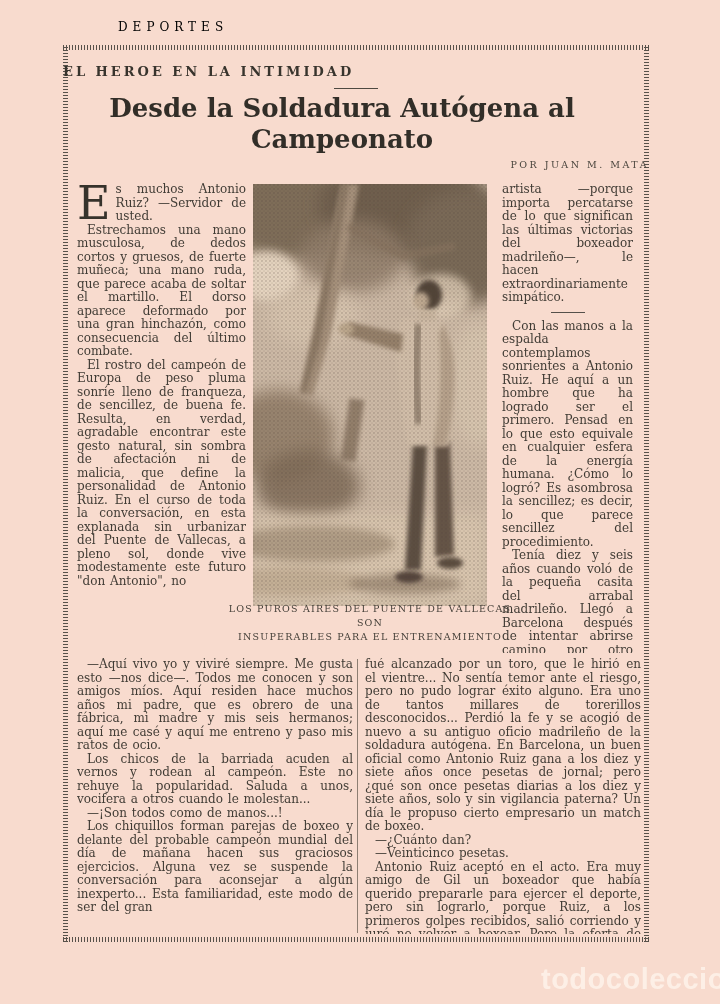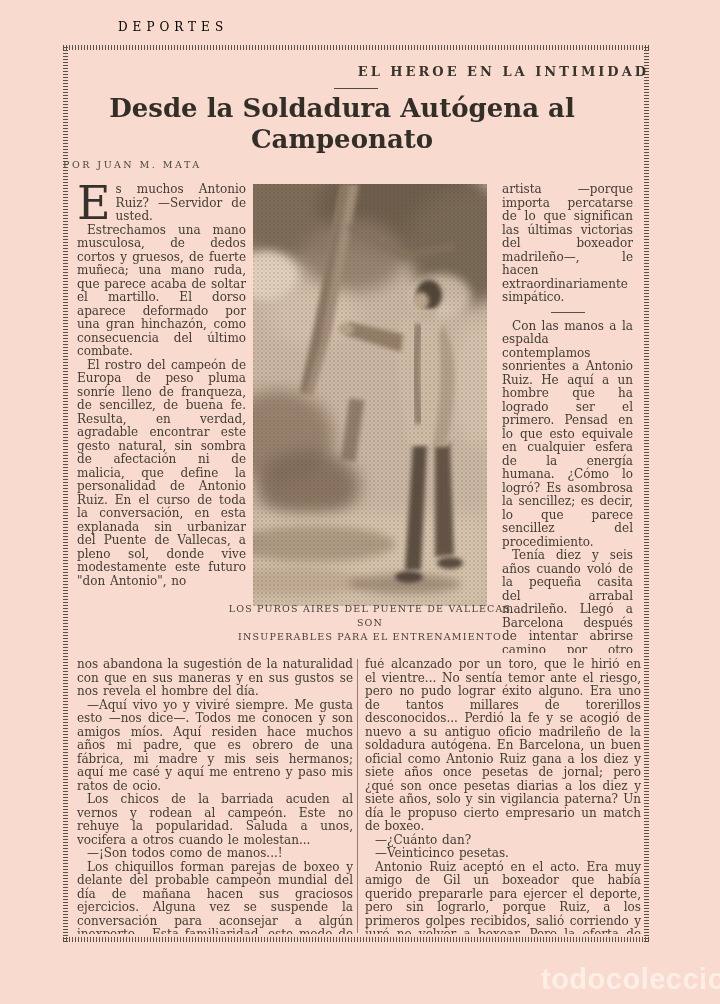--- a/index.html
+++ b/index.html
@@ -18,33 +18,33 @@
   .tick-h{position:absolute;height:5px;left:63px;width:586px;
     background:repeating-linear-gradient(90deg,#57514a 0 1px,rgba(0,0,0,0) 1px 3px);}
   .tick-top{top:45px;}
   .tick-bottom{top:937px;}
   .tick-v{position:absolute;width:5px;top:45px;height:897px;
     background:repeating-linear-gradient(0deg,#57514a 0 1px,rgba(0,0,0,0) 1px 3px);}
   .tick-left{left:63px;}
   .tick-right{left:644px;}
   
   .kicker{
-    position:absolute;left:63px;top:64px;width:586px;text-align:right;
+    position:absolute;left:63px;top:64px;width:586px;text-align:left;
     font-size:13px;font-weight:bold;letter-spacing:3px;color:#38342d;
   }
   .kicker-rule{
     position:absolute;left:334px;top:88px;width:44px;height:0;
     border-top:1.5px solid #4e4941;
   }
   .headline{
     position:absolute;left:56px;top:93px;width:572px;text-align:center;
     font-size:26px;line-height:31px;font-weight:700;color:#322e28;
   }
   .byline{
-    position:absolute;left:63px;top:159px;width:586px;text-align:left;
+    position:absolute;left:63px;top:159px;width:586px;text-align:right;
     font-size:9.5px;letter-spacing:2.5px;color:#4a453d;
   }
   
   .col{position:absolute;overflow:hidden;text-align:justify;
     font-size:12px;line-height:13.5px;color:#413c35;word-spacing:1px;}
   .col p{margin:0;text-indent:10px;overflow-wrap:break-word;}
   .col p.cont{text-indent:0;}
   .col-top-left{left:77px;top:183px;width:169px;height:470px;}
   .col-top-right{left:502px;top:183px;width:131px;height:470px;}
   .col-bottom-left{left:77px;top:658px;width:276px;height:276px;}
@@ -162,21 +162,20 @@
   </div>
 
   <div class="col col-top-right">
     <p class="cont">artista —porque importa percatarse de lo que significan las últimas victorias del boxeador madrileño—, le hacen extraordinariamente simpático.</p>
     <div class="mid-rule"></div>
     <p>Con las manos a la espalda contemplamos sonrientes a Antonio Ruiz. He aquí a un hombre que ha logrado ser el primero. Pensad en lo que esto equivale en cualquier esfera de la energía humana. ¿Cómo lo logró? Es asombrosa la sencillez; es decir, lo que parece sencillez del procedimiento.</p>
     <p>Tenía diez y seis años cuando voló de la pequeña casita del arrabal madrileño. Llegó a Barcelona después de intentar abrirse camino por otro medio que había herido antes su imaginación: quiso ser torero, y rodó de capea en capea por los pueblos. En una</p>
   </div>
 
   <div class="col col-bottom-left">
-    <p class="cont">nos abandona la sugestión de la naturalidad con que en sus maneras y en sus gustos se nos revela el hombre del día.</p>
     <p>—Aquí vivo yo y viviré siempre. Me gusta esto —nos dice—. Todos me conocen y son amigos míos. Aquí residen hace muchos años mi padre, que es obrero de una fábrica, mi madre y mis seis hermanos; aquí me casé y aquí me entreno y paso mis ratos de ocio.</p>
     <p>Los chicos de la barriada acuden al vernos y rodean al campeón. Este no rehuye la popularidad. Saluda a unos, vocifera a otros cuando le molestan...</p>
     <p>—¡Son todos como de manos...!</p>
     <p>Los chiquillos forman parejas de boxeo y delante del probable campeón mundial del día de mañana hacen sus graciosos ejercicios. Alguna vez se suspende la conversación para aconsejar a algún inexperto... Esta familiaridad, este modo de ser del gran</p>
   </div>
 
   <div class="vdivider"></div>
 
   <div class="col col-bottom-right">
     <p class="cont">fué alcanzado por un toro, que le hirió en el vientre... No sentía temor ante el riesgo, pero no pudo lograr éxito alguno. Era uno de tantos millares de torerillos desconocidos... Perdió la fe y se acogió de nuevo a su antiguo oficio madrileño de la soldadura autógena. En Barcelona, un buen oficial como Antonio Ruiz gana a los diez y siete años once pesetas de jornal; pero ¿qué son once pesetas diarias a los diez y siete años, solo y sin vigilancia paterna? Un día le propuso cierto empresario un match de boxeo.</p>

